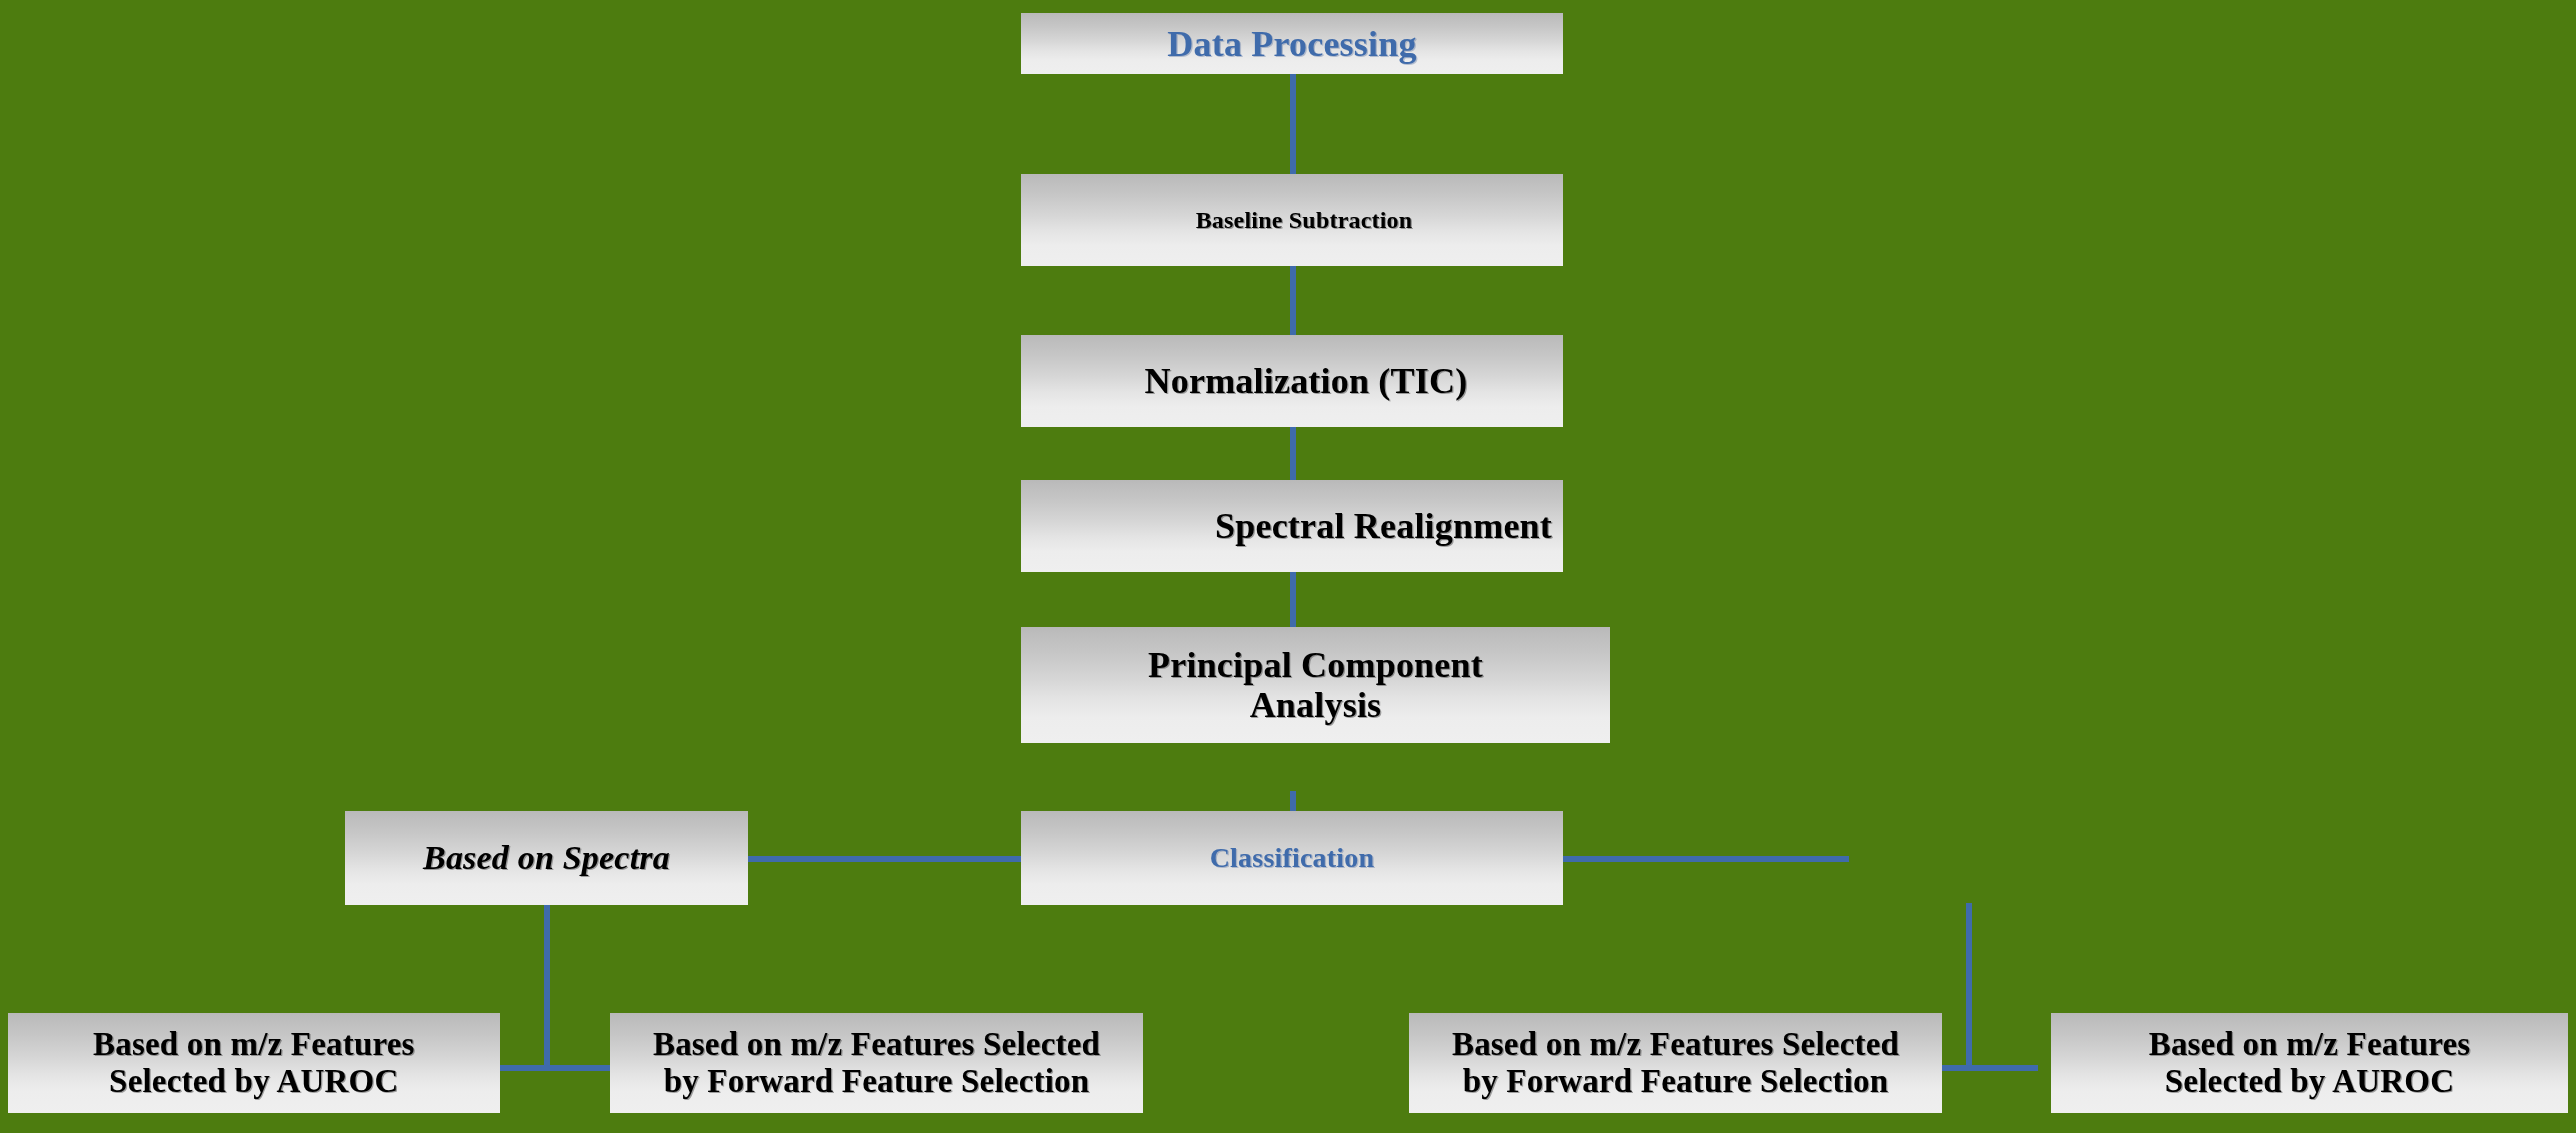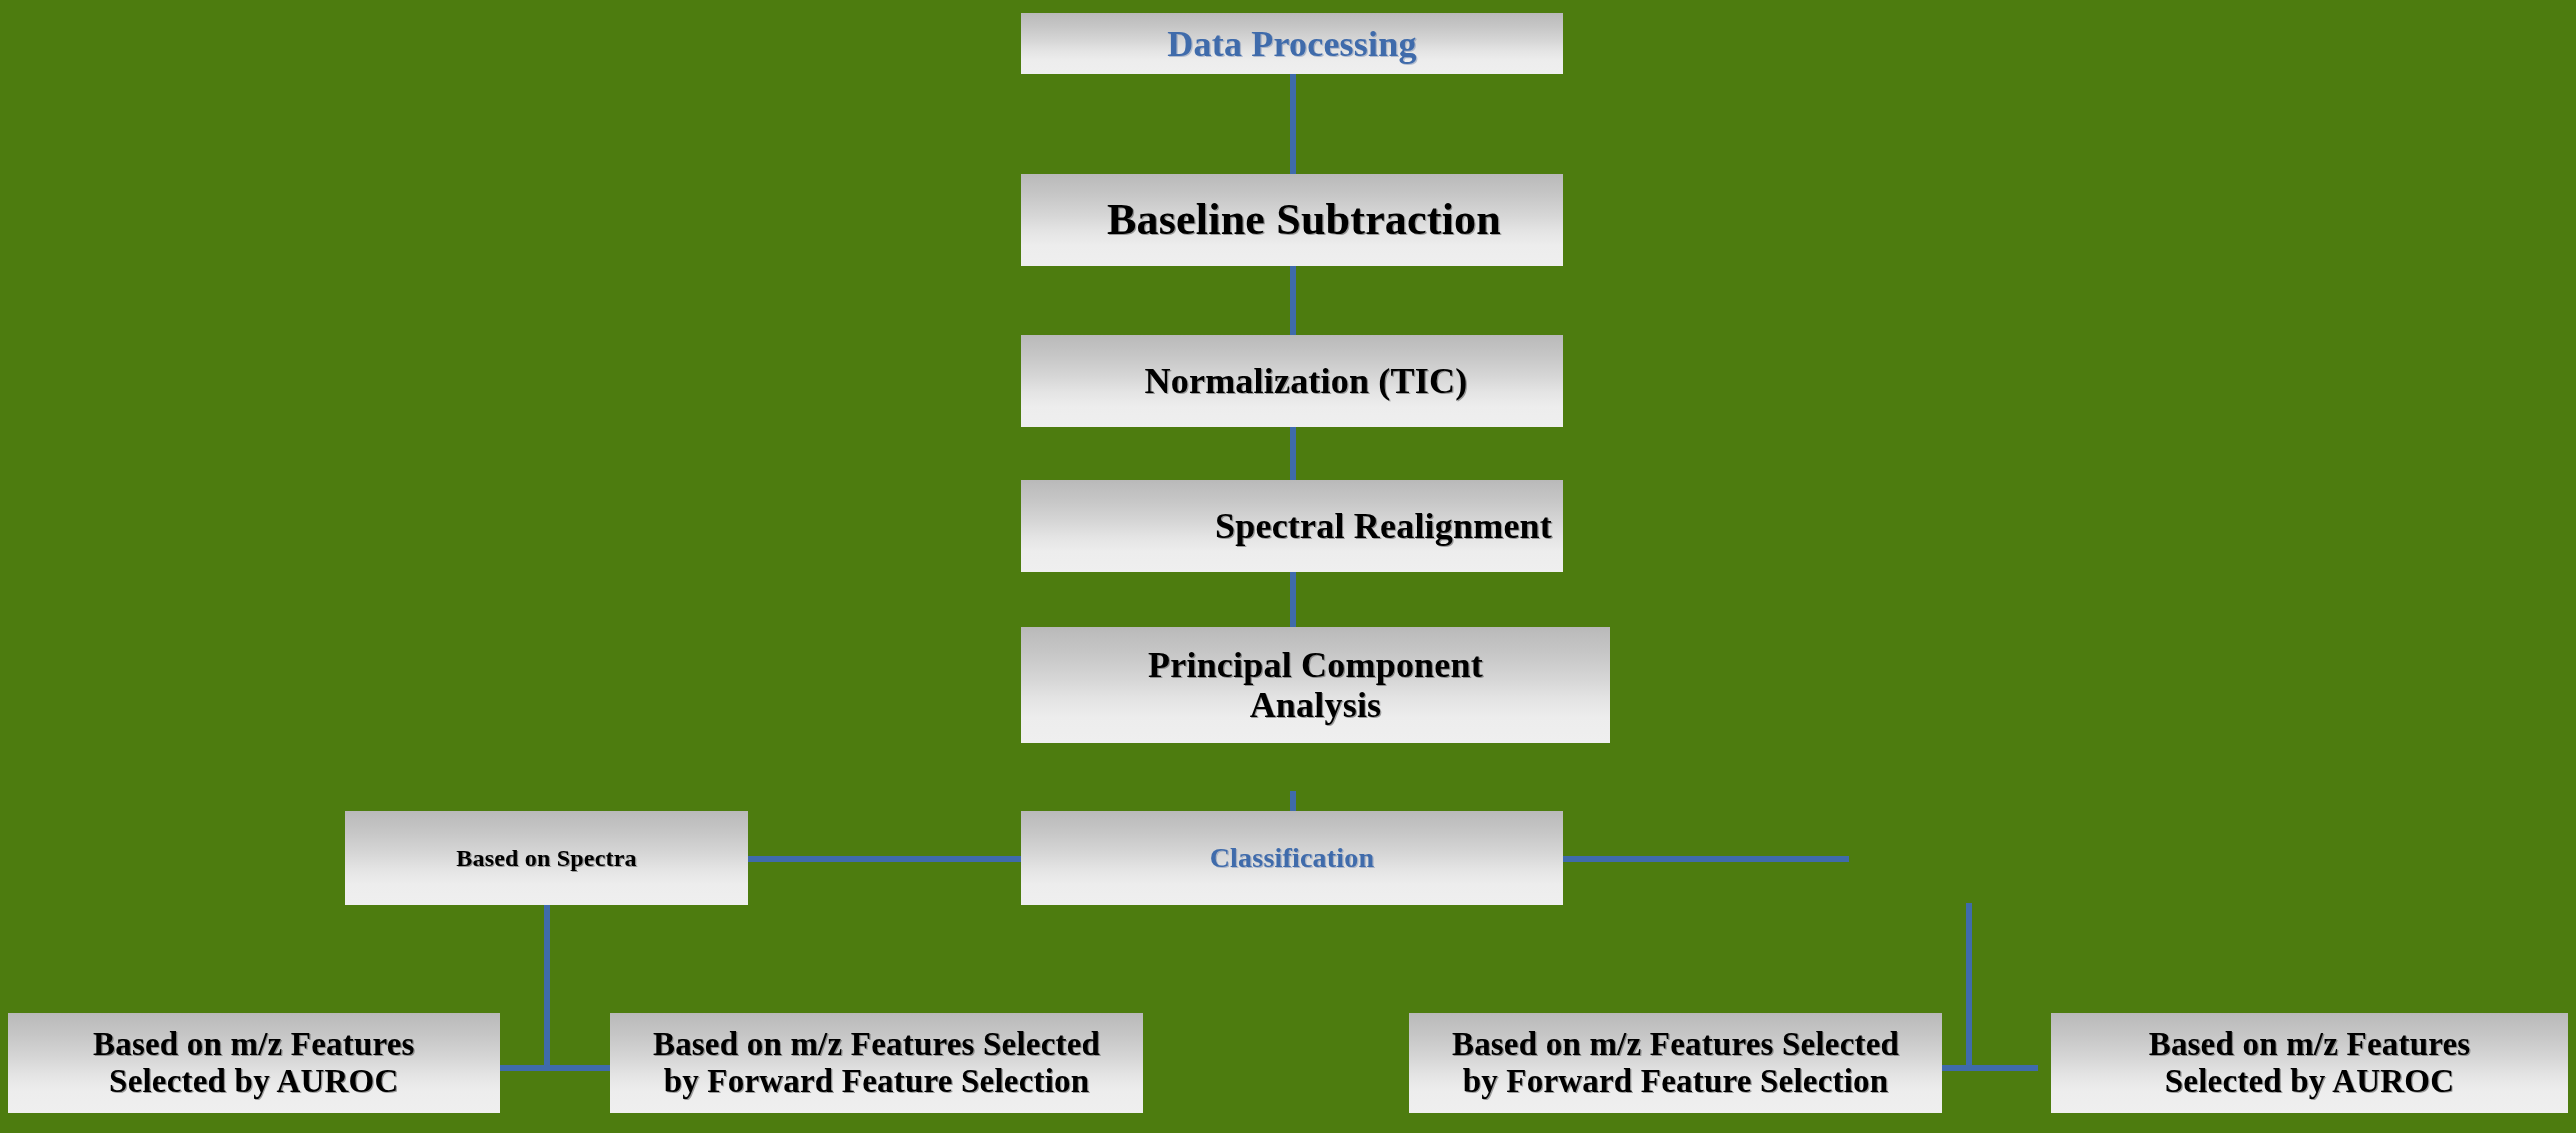--- a/index.html
+++ b/index.html
@@ -82,42 +82,42 @@
   <div class="conn v" style="left:544px; top:903px; height:168px;"></div>
   <div class="conn h" style="left:483px; top:1065px; width:133px;"></div>
 
   <div class="conn v" style="left:1966px; top:903px; height:168px;"></div>
   <div class="conn h" style="left:1905px; top:1065px; width:133px;"></div>
 
   <div class="node accent" style="left:1021px; top:13.3px; width:542px; height:61px; font-size:36px;">
     <span class="node-label">Data Processing</span>
   </div>
 
-  <div class="node" style="left:1021px; top:174px; width:542px; height:92px; font-size:44px;padding-left:24px;">
+  <div class="node" style="left:1021px; top:174px; width:542px; height:92px; font-size:24px;padding-left:24px;">
     <span class="node-label">Baseline Subtraction</span>
   </div>
 
   <div class="node" style="left:1021px; top:335px; width:542px; height:92px; font-size:36px;padding-left:28px;">
     <span class="node-label">Normalization (TIC)</span>
   </div>
 
   <div class="node" style="left:1021px; top:480px; width:542px; height:92px; font-size:36px;justify-content:flex-end;">
     <span class="node-label">Spectral Realignment</span>
   </div>
 
   <div class="node" style="left:1021px; top:627px; width:589px; height:116px; font-size:36px;">
     <span class="node-label">Principal Component
 Analysis</span>
   </div>
 
   <div class="node accent" style="left:1021px; top:811px; width:542px; height:94px; font-size:28px;">
     <span class="node-label">Classification</span>
   </div>
 
-  <div class="node" style="left:345px; top:811px; width:403px; height:94px; font-size:24px;">
+  <div class="node" style="left:345px; top:811px; width:403px; height:94px; font-size:34px;font-style:italic;">
     <span class="node-label">Based on Spectra</span>
   </div>
 
 
   <div class="node" style="left:7.8px; top:1013px; width:492px; height:100px; font-size:33px;">
     <span class="node-label">Based on m/z Features
 Selected by AUROC</span>
   </div>
 
   <div class="node" style="left:610px; top:1013px; width:533px; height:100px; font-size:33px;">

